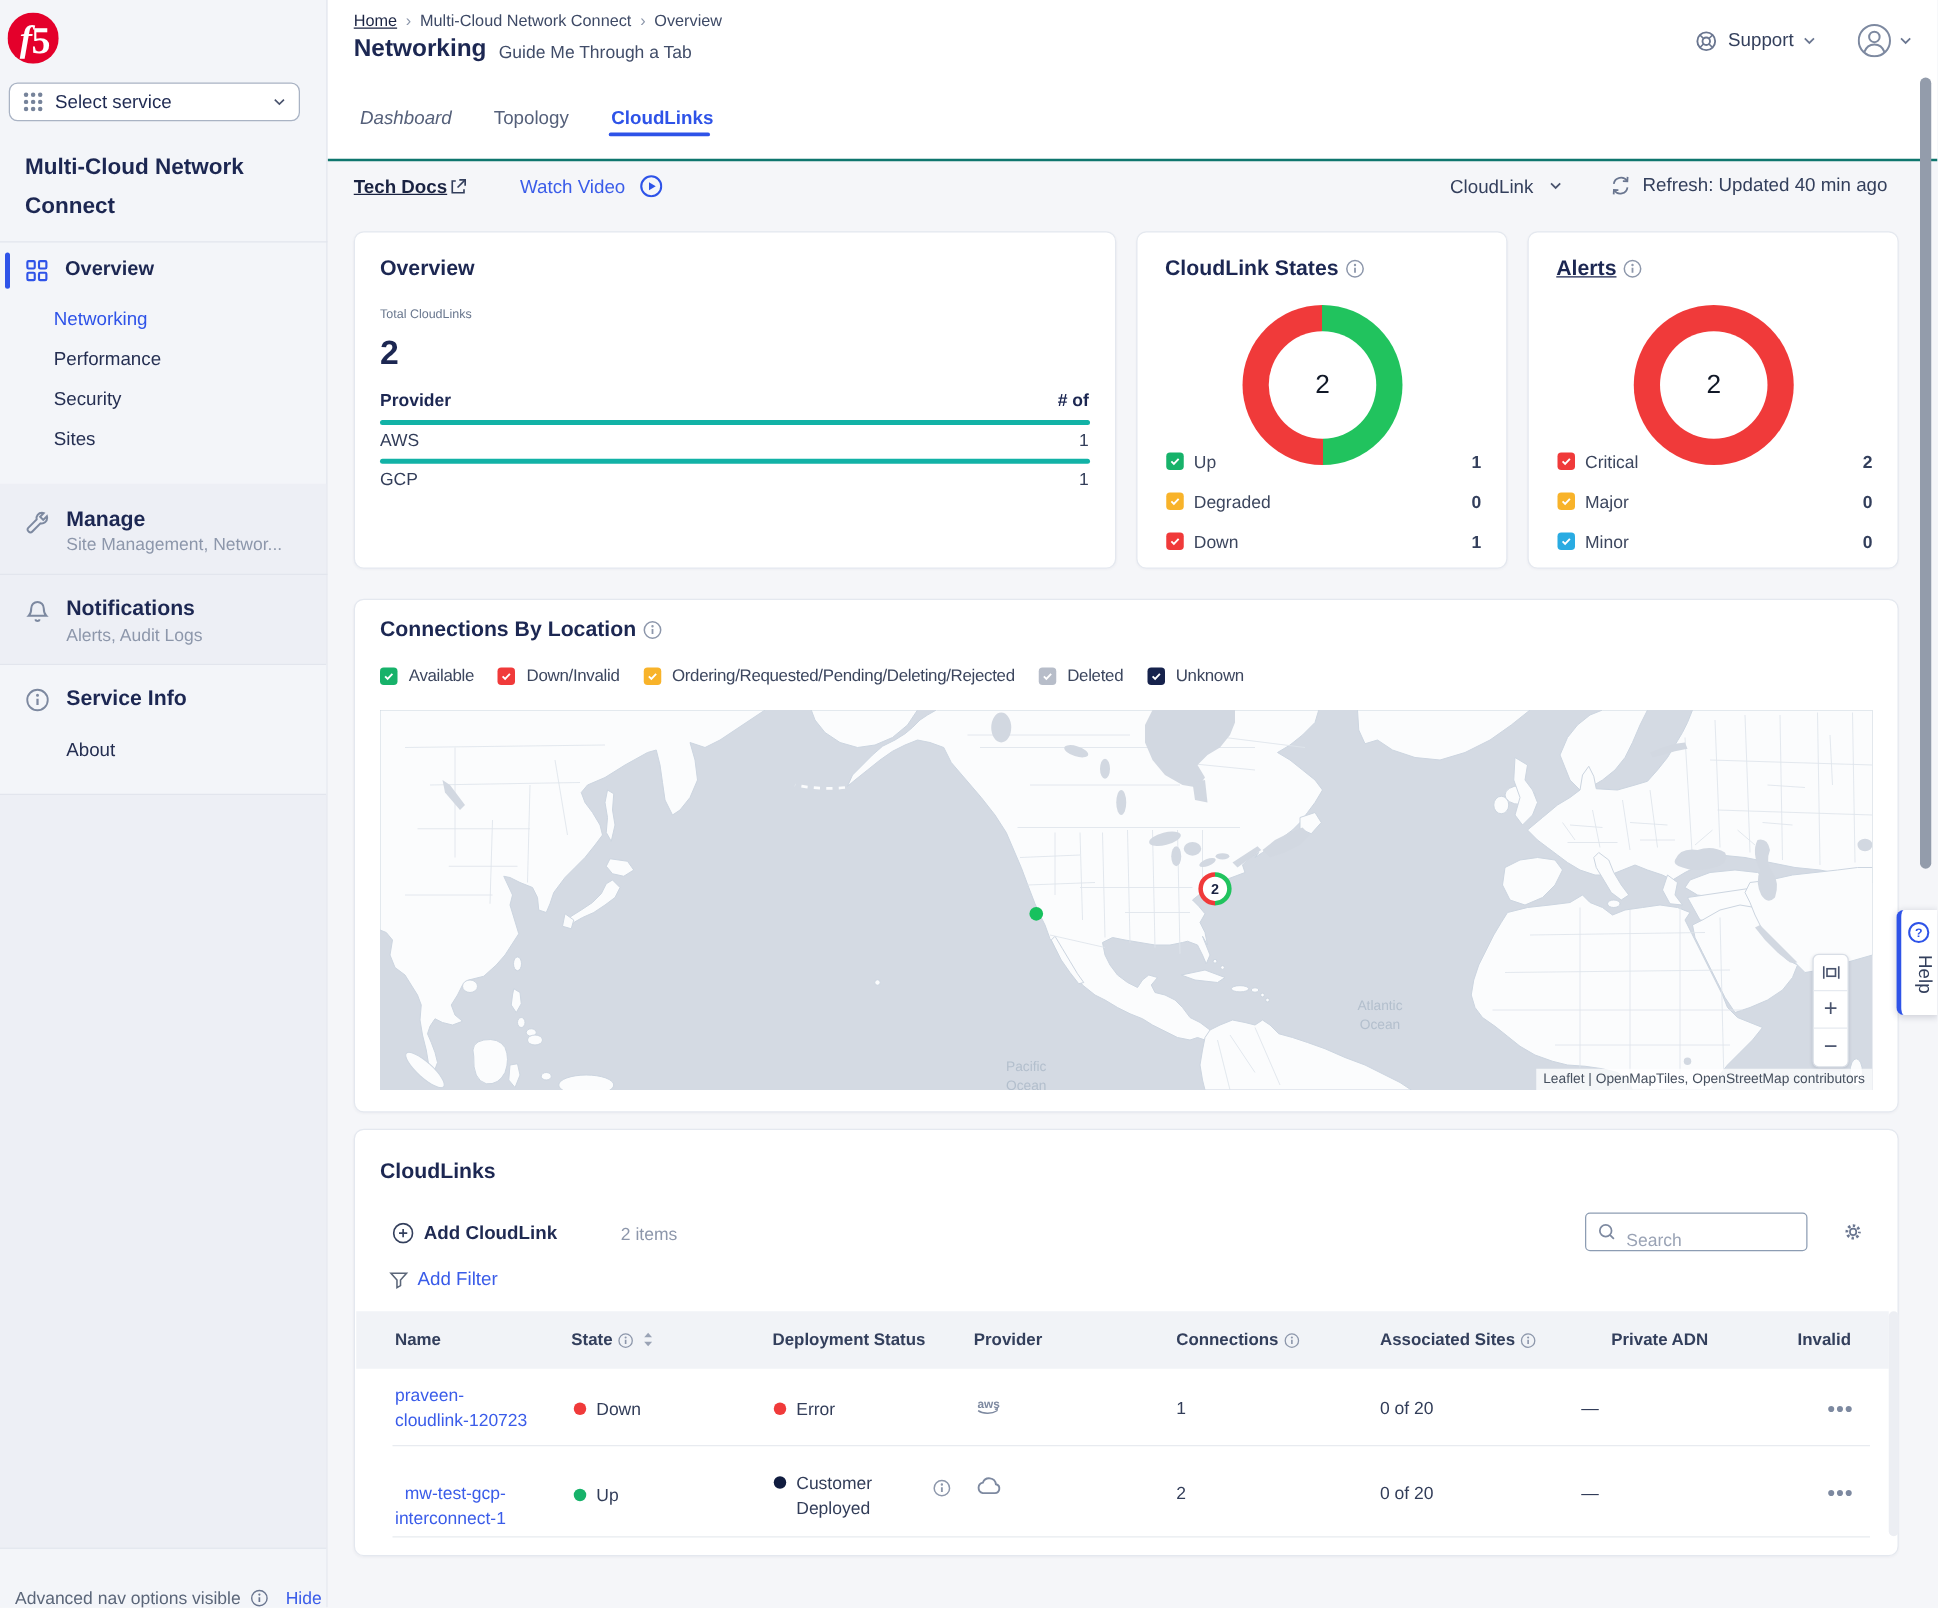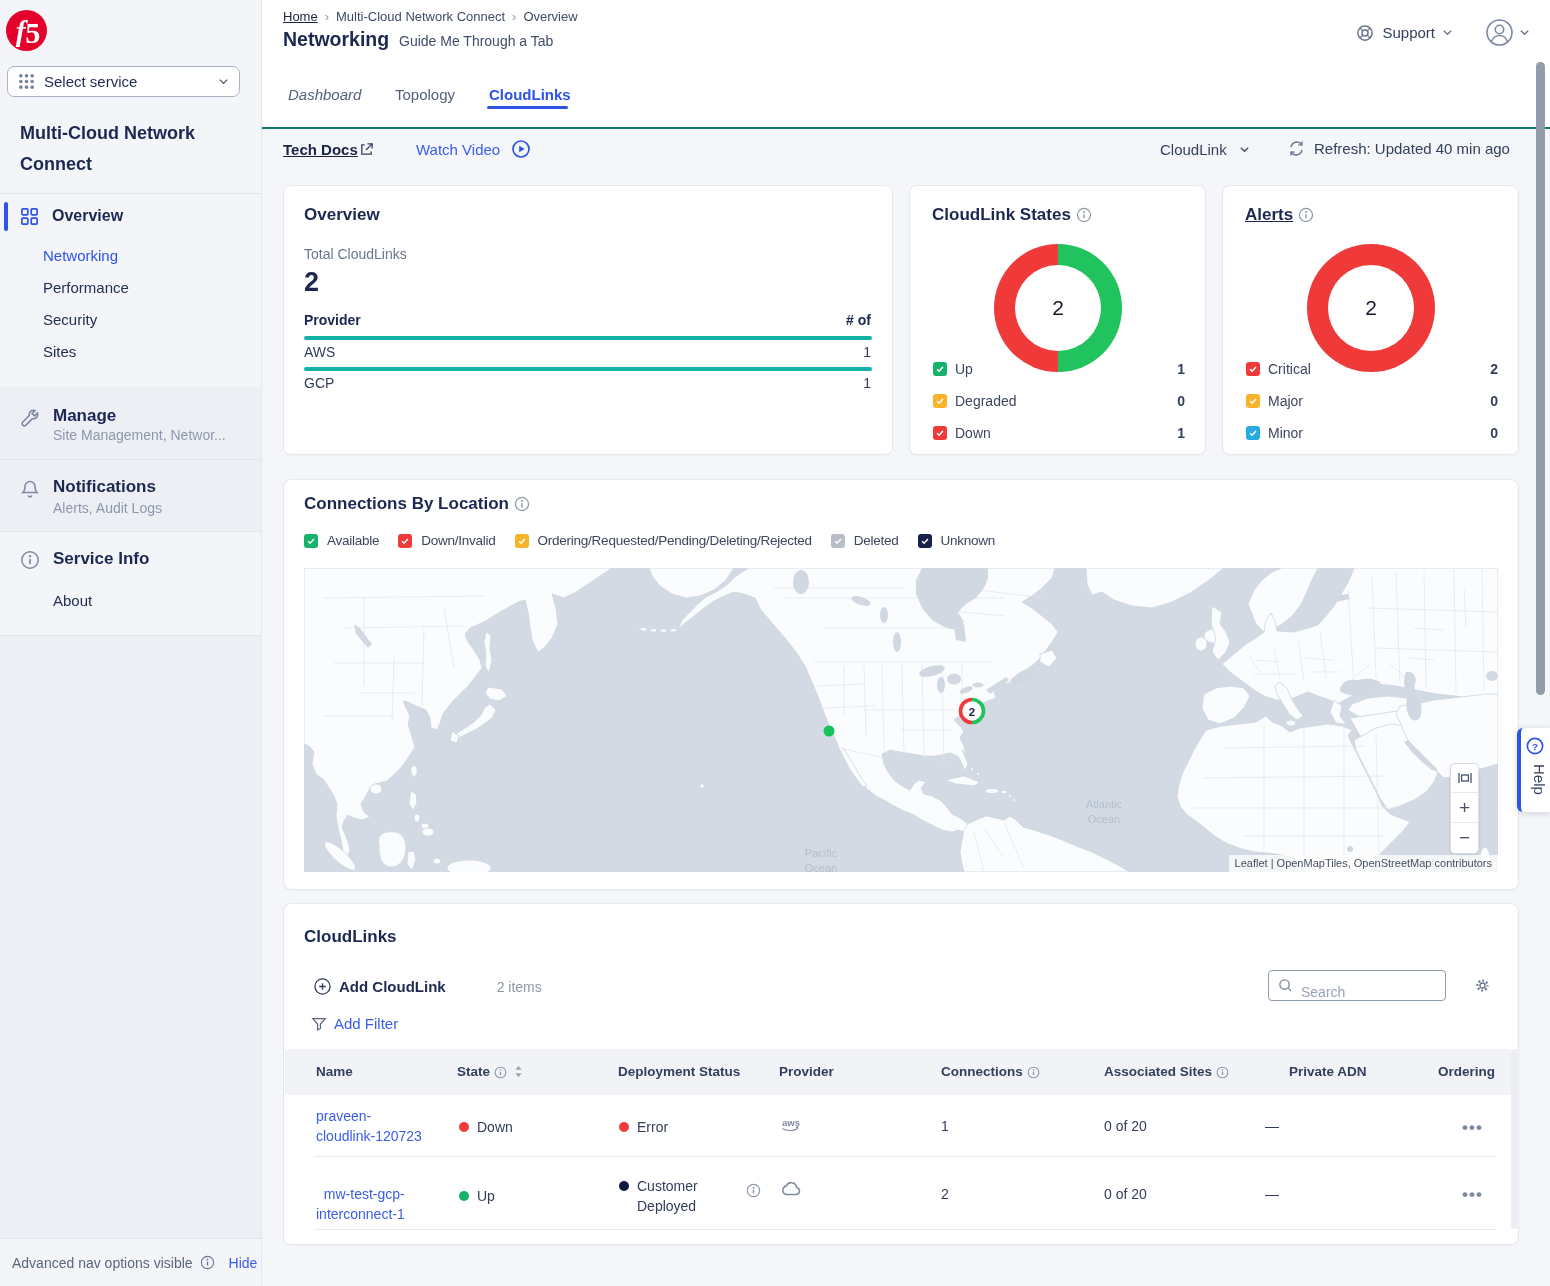--- a/index.html
+++ b/index.html
@@ -16,21 +16,21 @@
 #svctitle { position:absolute; left:20px; top:118px; width:220px; font-size:18px; font-weight:bold; color:#1c2752; line-height:31px; }
 .sb-sec-line { position:absolute; left:0; width:262px; border-top:1px solid #e2e5ed; }
 .navrow { position:absolute; left:0; width:261px; display:flex; align-items:center; }
 .navrow .ic { margin-left:20px; }
 .navrow .t { font-size:16px; font-weight:bold; color:#1c2752; margin-left:13px; }
 .navsub { position:absolute; left:43px; font-size:15px; color:#252f52; }
 #advblock { position:absolute; left:0; top:387px; width:261px; height:851px; background:#edeff5; }
 #svcinfoblock { position:absolute; left:0; top:531px; width:261px; height:105px; background:#f3f5f9; border-top:1px solid #e2e5ed; border-bottom:1px solid #e2e5ed; }
 .sb-item-title { font-size:17px; font-weight:bold; color:#1c2752; }
 .sb-item-sub { font-size:14px; color:#8d97ab; }
-#botbar { position:absolute; left:0; top:1238px; width:261px; height:48px; background:#f3f5f9; border-top:1px solid #dfe3eb; display:flex; align-items:center; padding-left:12px; }
+#botbar { position:absolute; left:0; top:1238px; width:261px; height:48px; background:#f3f5f9; border-top:1px solid #dfe3eb; display:flex; align-items:flex-end; padding-left:12px; }
 #botbar .g { color:#5b6679; font-size:14px; }
 #botbar .hide { color:#3a5ce9; font-size:14px; margin-left:14px; }
 
 
 #header { position:absolute; left:262px; top:0; width:1288px; height:129px; background:#fff; border-bottom:2px solid #0f766e; }
 #crumbs { position:absolute; left:21px; top:9px; font-size:13px; color:#3e4a66; }
 #crumbs .sep { color:#8d97ab; margin:0 7px; }
 #pgtitle { position:absolute; left:21px; top:28px; font-size:19.5px; font-weight:bold; color:#1c2752; }
 #guideme { position:absolute; left:137px; top:33px; font-size:14px; color:#414d69; }
 #hdr-right { position:absolute; right:20px; top:19px; display:flex; align-items:center; color:#333f5c; }
@@ -213,21 +213,21 @@
           <circle cx="10" cy="10" r="8.2"></circle>
           <path d="M10 9v5" stroke-width="1.8"></path>
           <circle cx="10" cy="6.2" r="0.5" fill="#6a7690" stroke-width="1.4"></circle>
         </svg>
       <span class="hide">Hide</span>
     </div>
   </div>
 
   <div class="card" id="ov-card">
     <div class="cardtitle" style="position:absolute;left:20px;top:19px;">Overview</div>
-    <div style="position:absolute;left:20px;top:60px;font-size:14px;color:#69778e;">Total CloudLinks</div>
+    <div style="position:absolute;left:20px;top:60px;font-size:10px;color:#69778e;">Total CloudLinks</div>
     <div style="position:absolute;left:20px;top:81px;font-size:27px;font-weight:bold;color:#1c2752;">2</div>
     <div style="position:absolute;left:20px;top:126px;font-size:14px;font-weight:bold;color:#1c2752;">Provider</div>
     <div style="position:absolute;right:21px;top:126px;font-size:14px;font-weight:bold;color:#1c2752;"># of</div>
     <div style="position:absolute;left:20px;top:150px;width:568px;height:4px;background:#12b2a6;border-radius:2px;"></div>
     <div style="position:absolute;left:20px;top:158px;font-size:14px;color:#323d59;">AWS</div>
     <div style="position:absolute;right:21px;top:158px;font-size:14px;color:#323d59;">1</div>
     <div style="position:absolute;left:20px;top:181px;width:568px;height:4px;background:#12b2a6;border-radius:2px;"></div>
     <div style="position:absolute;left:20px;top:189px;font-size:14px;color:#323d59;">GCP</div>
     <div style="position:absolute;right:21px;top:189px;font-size:14px;color:#323d59;">1</div>
   </div>
@@ -539,21 +539,21 @@
         </svg>
     </div>
     <div class="th" style="left:820px;">Associated Sites
       <svg class="ifo" width="13" height="13" viewBox="0 0 20 20" fill="none" stroke="#8d97ab" stroke-width="1.6">
           <circle cx="10" cy="10" r="8.2"></circle>
           <path d="M10 9v5" stroke-width="2"></path>
           <circle cx="10" cy="6.2" r="0.6" fill="#8d97ab" stroke-width="1.4"></circle>
         </svg>
     </div>
     <div class="th" style="left:981px;padding-left:24px;">Private ADN</div>
-    <div class="th" style="left:1154px;">Ordering</div>
+    <div class="th" style="left:1154px;">Invalid</div>
 
     <div class="namelink" style="top:202px;">praveen-<br>cloudlink-120723</div>
     <div class="dotcell" style="left:175px;top:213px;">
         <span class="dot" style="background:#f03a3a;"></span>
         <span>Down</span>
       </div>
     <div class="dotcell" style="left:335px;top:213px;">
         <span class="dot" style="background:#f03a3a;"></span>
         <span>Error</span>
       </div>

